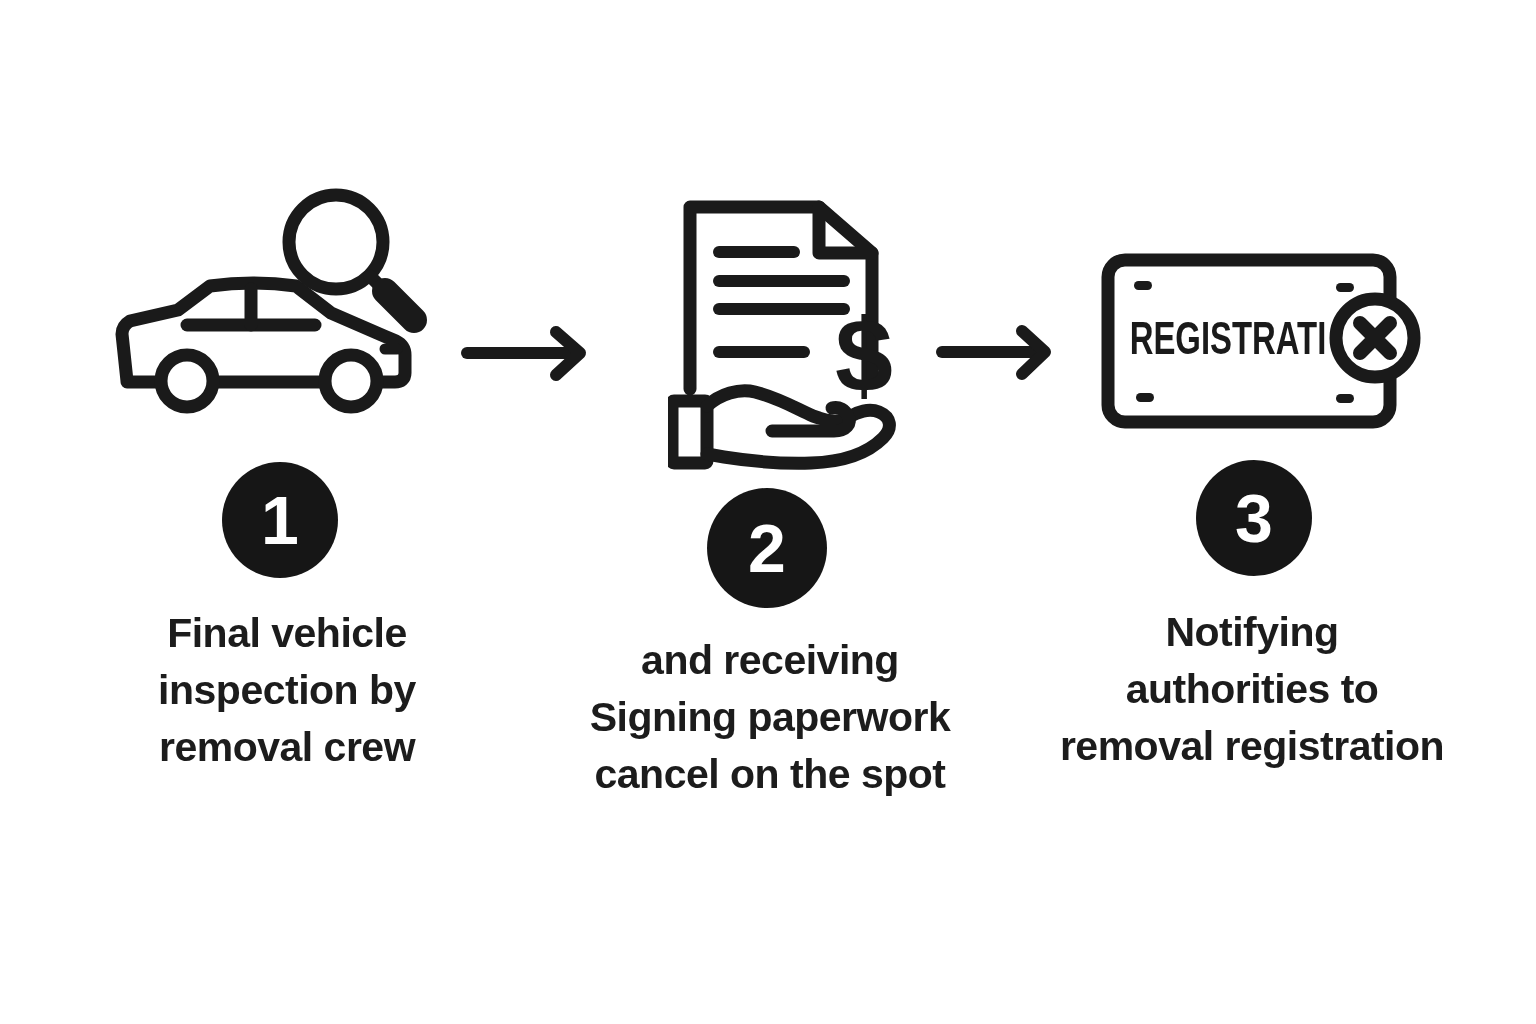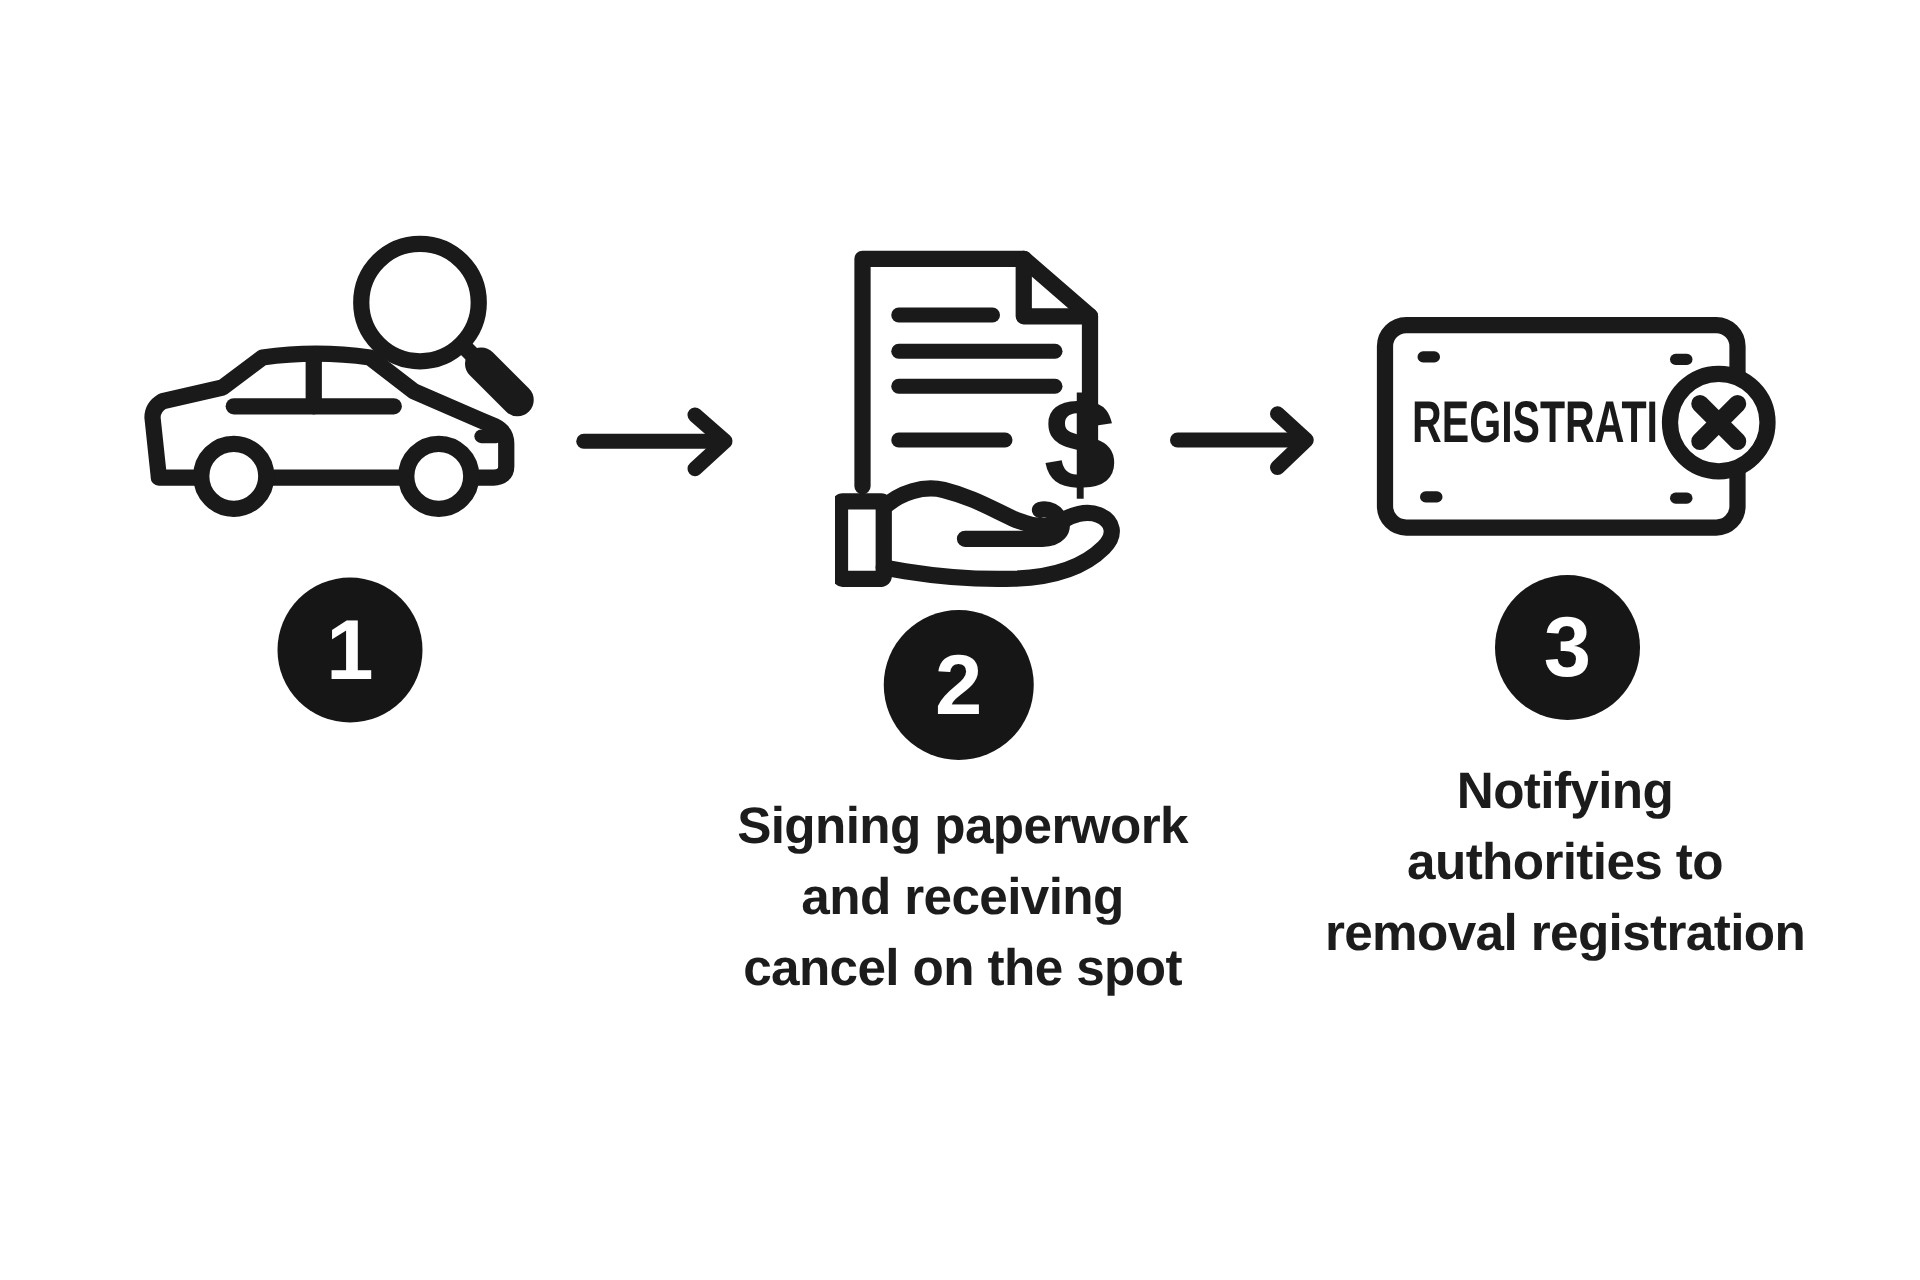--- a/index.html
+++ b/index.html
@@ -113,24 +113,29 @@
   <div class="badge" style="left:222px;top:462px;width:116px;height:116px;">
     <span>1</span>
   </div>
   <div class="badge" style="left:707px;top:488px;width:120px;height:120px;">
     <span>2</span>
   </div>
   <div class="badge" style="left:1196px;top:460px;width:116px;height:116px;">
     <span>3</span>
   </div>
 
+  <div class="step-label" style="left:27px;top:605px;width:520px;">
+    <div>Final vehicle</div>
+    <div>inspection by</div>
+    <div>removal crew</div>
+  </div>
 
   <div class="step-label" style="left:490px;top:632px;width:560px;">
+    <div>and receiving</div>
     <div>Signing paperwork</div>
-    <div>and receiving</div>
     <div>cancel on the spot</div>
   </div>
 
   <div class="step-label" style="left:972px;top:604px;width:560px;text-align:center;">
     <div>Notifying</div>
     <div>authorities to</div>
     <div>removal registration</div>
   </div>
 
 </div>

